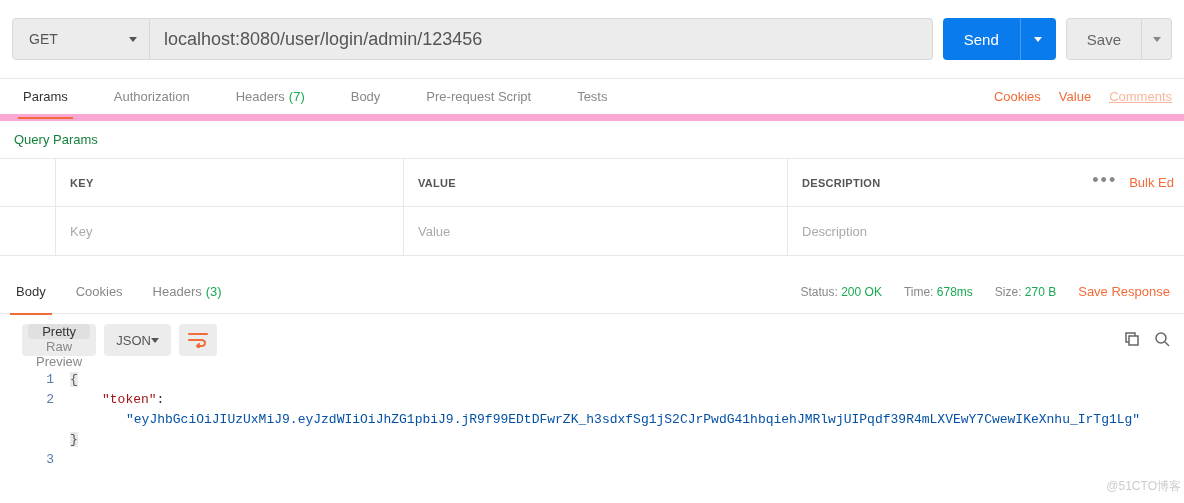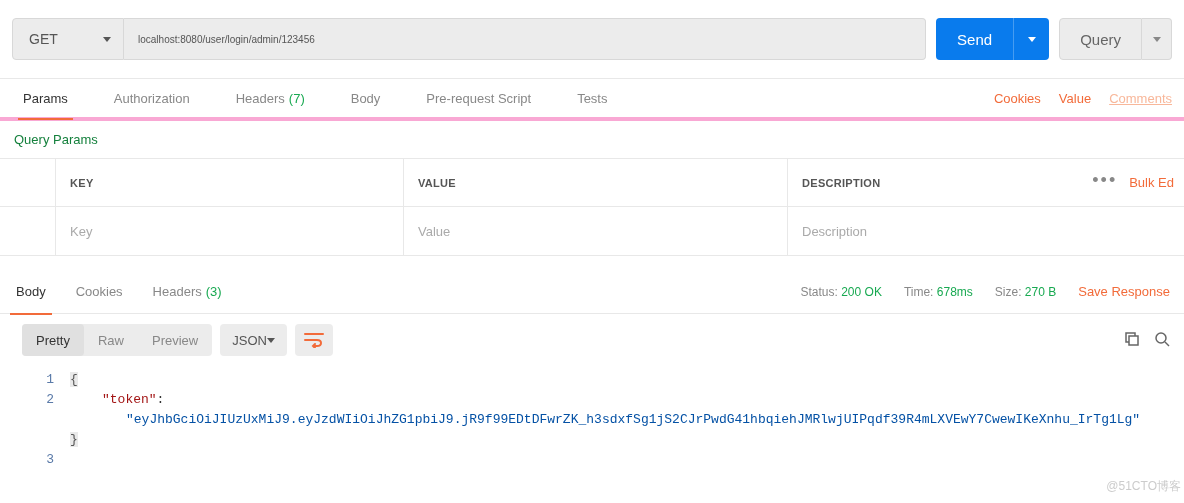--- a/index.html
+++ b/index.html
@@ -16,38 +16,38 @@
       display: flex;
       align-items: center;
       padding: 18px 12px 18px 12px;
       gap: 0;
       border-bottom: 1px solid #e8e8e8;
     }
     .method-select {
       display: flex;
       align-items: center;
       justify-content: space-between;
-      width: 112px;
+      width: 138px;
       height: 42px;
       background: #ececec;
       border: 1px solid #d8d8d8;
       border-radius: 4px 0 0 4px;
       padding: 0 12px 0 16px;
       font-size: 14px;
       color: #555;
       cursor: pointer;
     }
     .url-input {
       flex: 1;
       height: 42px;
       background: #ececec;
       border: 1px solid #d8d8d8;
       border-left: none;
       padding: 0 14px;
-      font-size: 10px;
+      font-size: 18px;
       color: #555;
       border-radius: 0 4px 4px 0;
     }
     .send-btn-group {
       display: flex;
       margin-left: 10px;
     }
     .send-btn {
       height: 42px;
       background: #097bed;
@@ -97,21 +97,21 @@
       display: flex;
       align-items: center;
       justify-content: center;
       color: #888;
     }
     .req-tabs {
       display: flex;
       align-items: center;
       padding: 0 12px 0 18px;
       height: 42px;
-      border-bottom: 4px solid #f9a8d4;
+      border-bottom: 7px solid #f9a8d4;
     }
     .req-tab {
       padding: 0 5px;
       margin-right: 36px;
       height: 42px;
       display: flex;
       align-items: center;
       color: #888;
       font-size: 13px;
       cursor: pointer;
@@ -231,20 +231,21 @@
       align-items: center;
       padding: 10px 14px 10px 22px;
       gap: 8px;
     }
     .seg-group {
       display: flex;
       background: #ececec;
       border-radius: 4px;
       height: 32px;
       align-items: center;
+      flex-direction: column;
     }
     .seg-btn {
       height: 32px;
       padding: 0 14px;
       border: none;
       background: transparent;
       color: #888;
       font-size: 13px;
       cursor: pointer;
       border-radius: 4px;
@@ -334,21 +335,21 @@
     <span class="caret-down sm"></span>
   </div>
   <input class="url-input" value="localhost:8080/user/login/admin/123456" style="">
   <div class="send-btn-group">
     <button class="send-btn">Send</button>
     <button class="send-dd">
       <span class="caret-down sm" style="color:#fff"></span>
     </button>
   </div>
   <div class="save-group">
-    <button class="save-btn">Query</button>
+    <button class="save-btn">Save</button>
     <button class="save-dd">
       <span class="caret-down sm"></span>
     </button>
   </div>
 </div>
 
 <div class="req-tabs">
   <div class="req-tab active">Params</div>
   <div class="req-tab">Authorization</div>
   <div class="req-tab">

